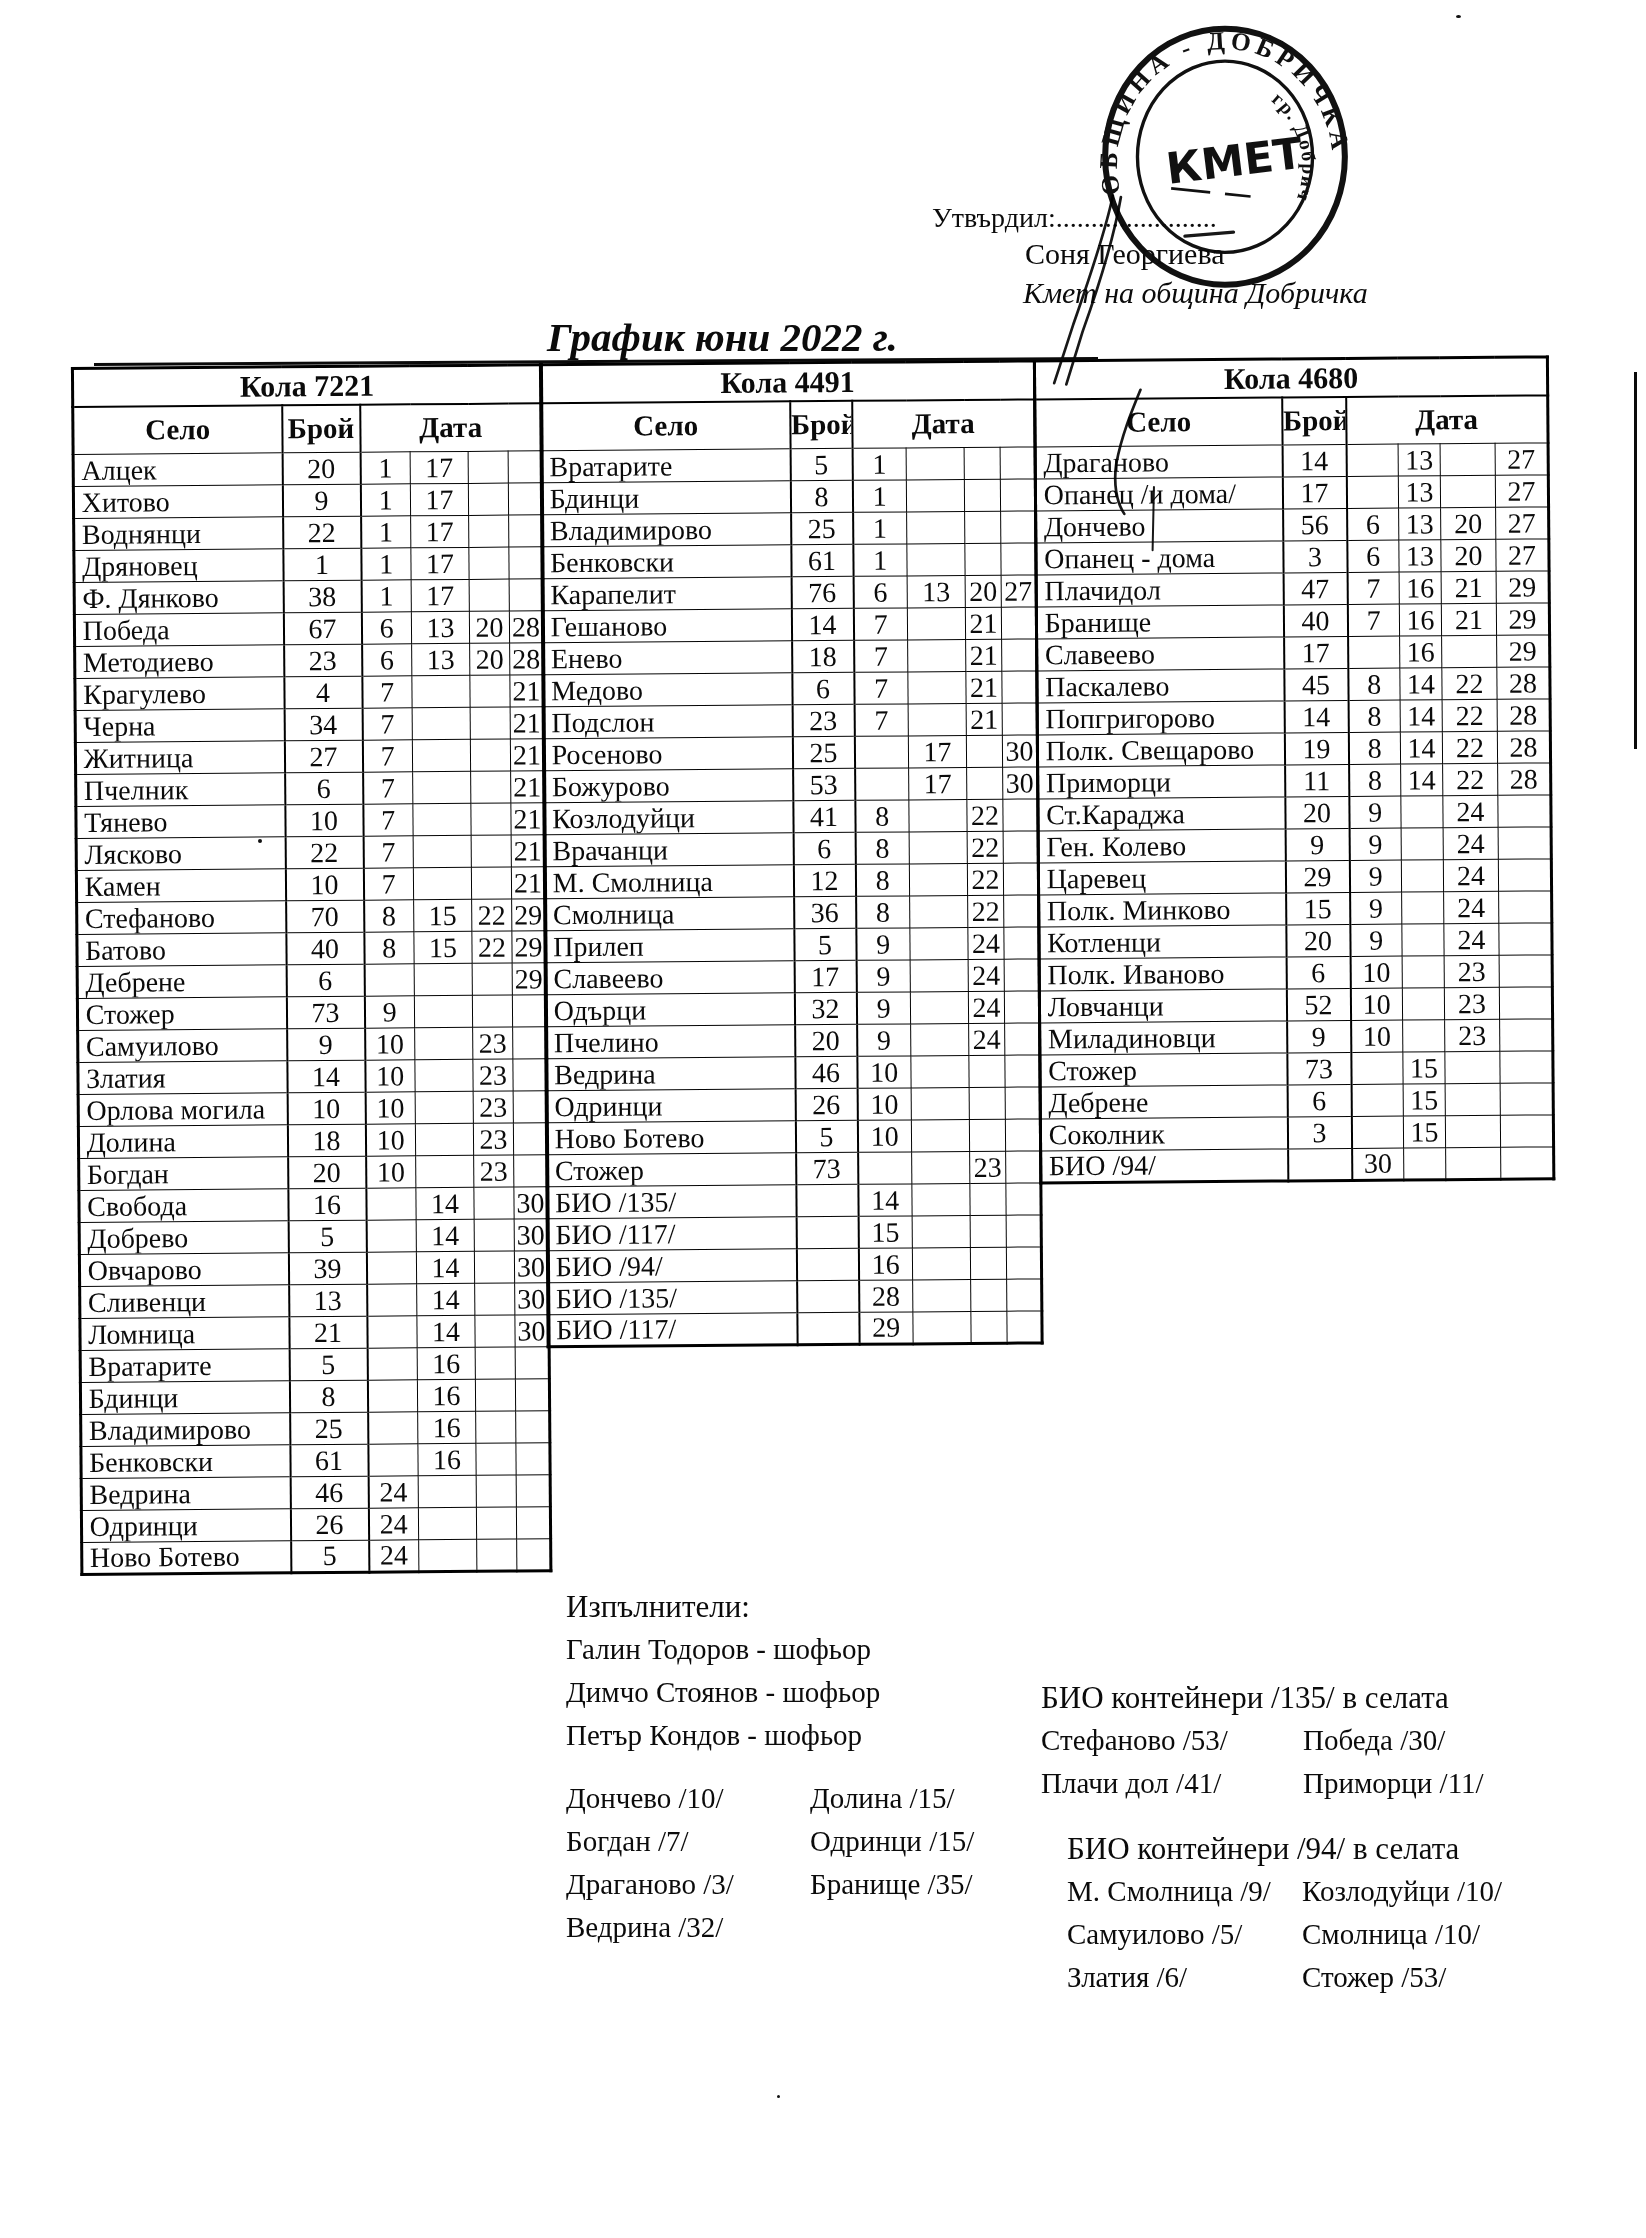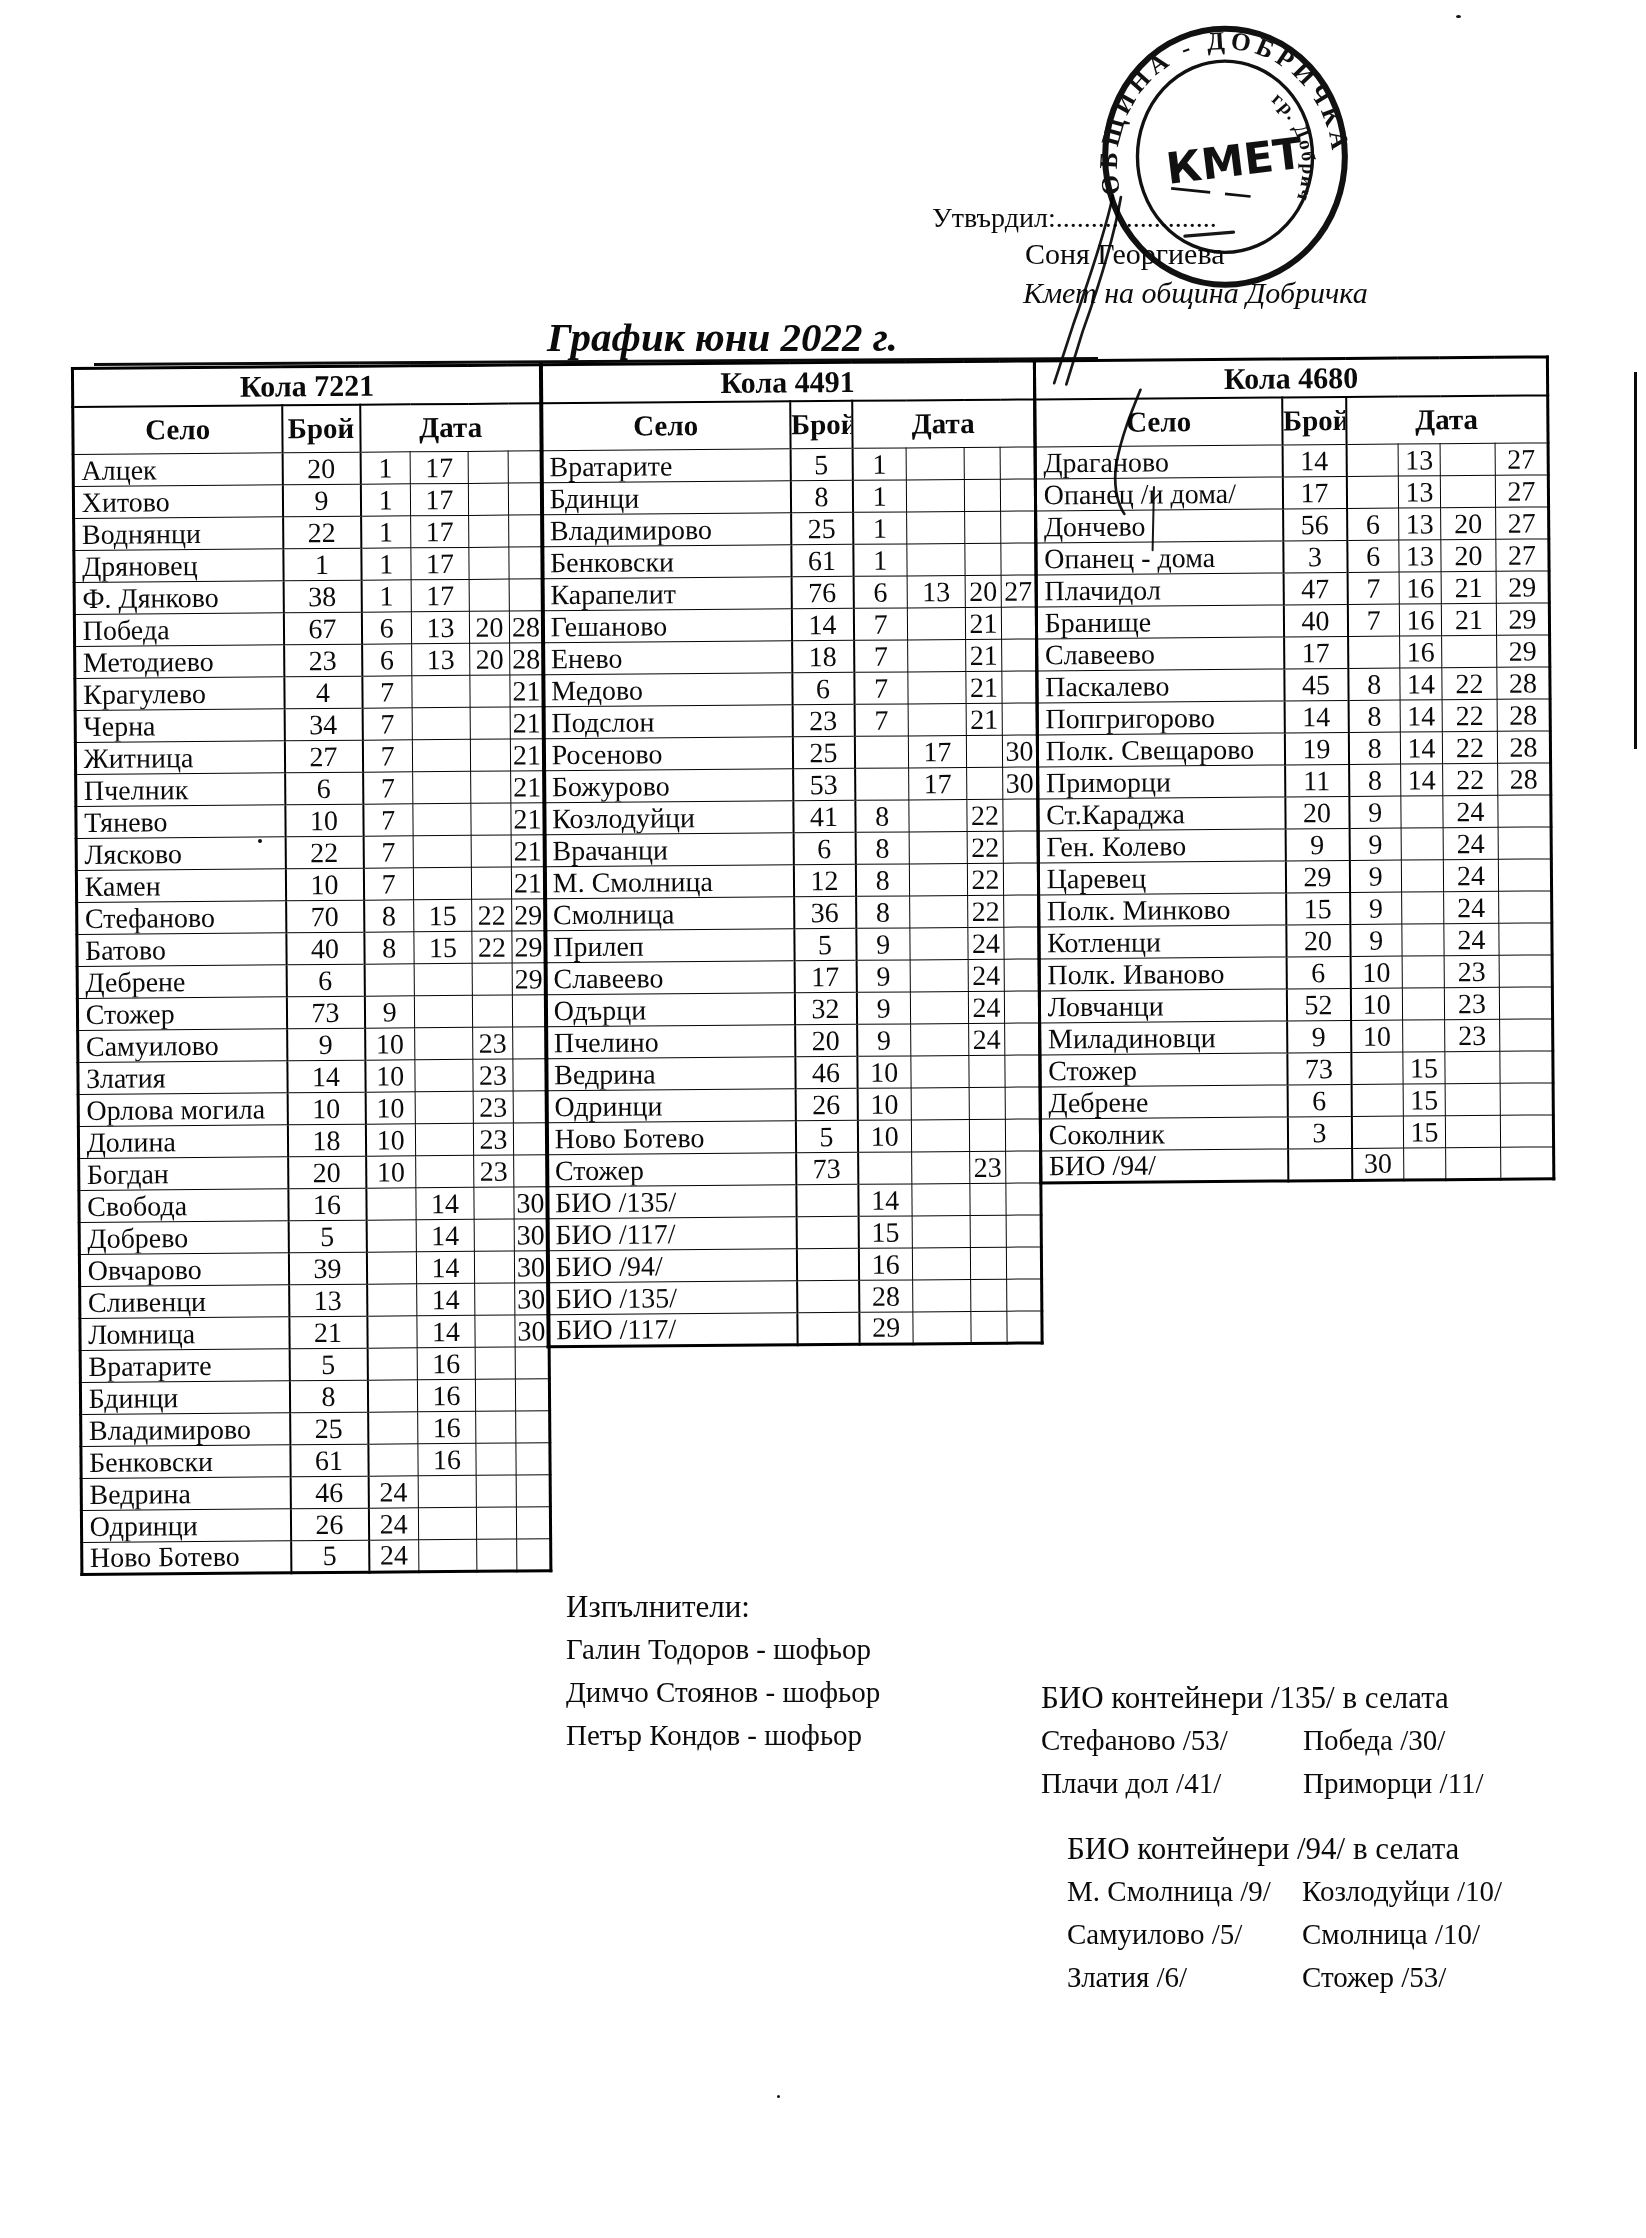--- a/index.html
+++ b/index.html
@@ -844,20 +844,33 @@
   <div class="txt-block" style="left:566px;top:1585px">
     <div class="heading">Изпълнители:</div>
     <div>
         <div>Галин Тодоров - шофьор</div>
         <div>Димчо Стоянов - шофьор</div>
         <div>Петър Кондов - шофьор</div>
       </div>
   </div>
 
   <div class="txt-block" id="bio-117" style="left:566px;top:1777px">
+    <div class="cols">
+      <div class="col-left">
+          <div>Дончево /10/</div>
+          <div>Богдан /7/</div>
+          <div>Драганово /3/</div>
+          <div>Ведрина /32/</div>
+        </div>
+      <div class="col-right">
+          <div>Долина /15/</div>
+          <div>Одринци /15/</div>
+          <div>Бранище /35/</div>
+        </div>
+    </div>
   </div>
 
   <div class="txt-block" id="bio-135" style="left:1041px;top:1676px">
     <div class="heading">БИО контейнери /135/ в селата</div>
     <div class="cols">
       <div class="col-left">
           <div>Стефаново /53/</div>
           <div>Плачи дол /41/</div>
         </div>
       <div class="col-right">

